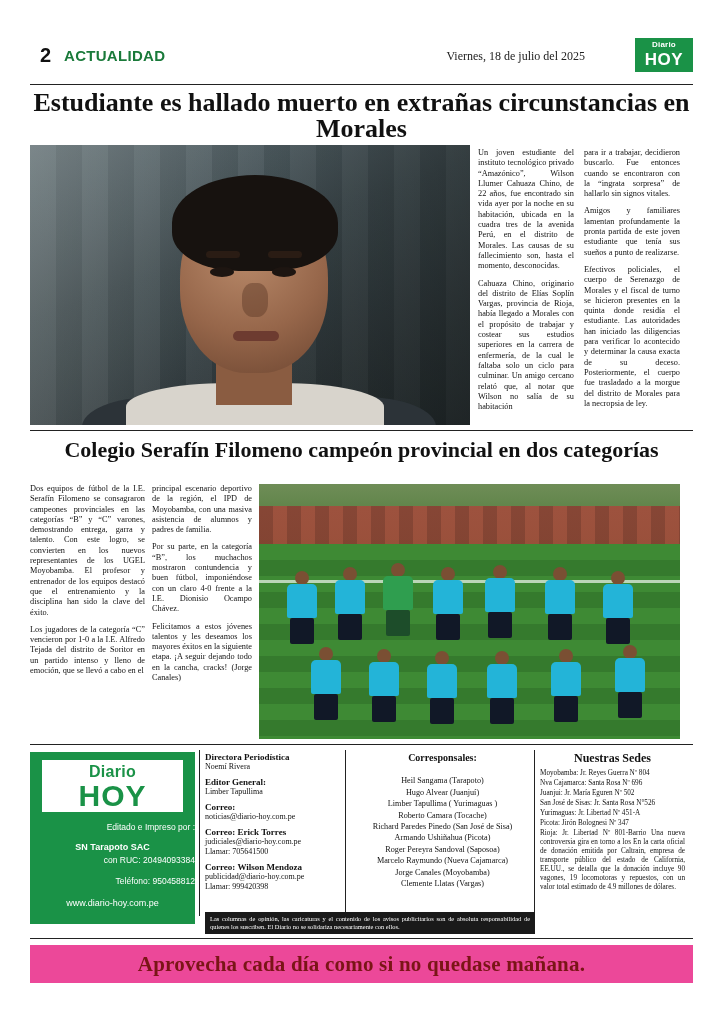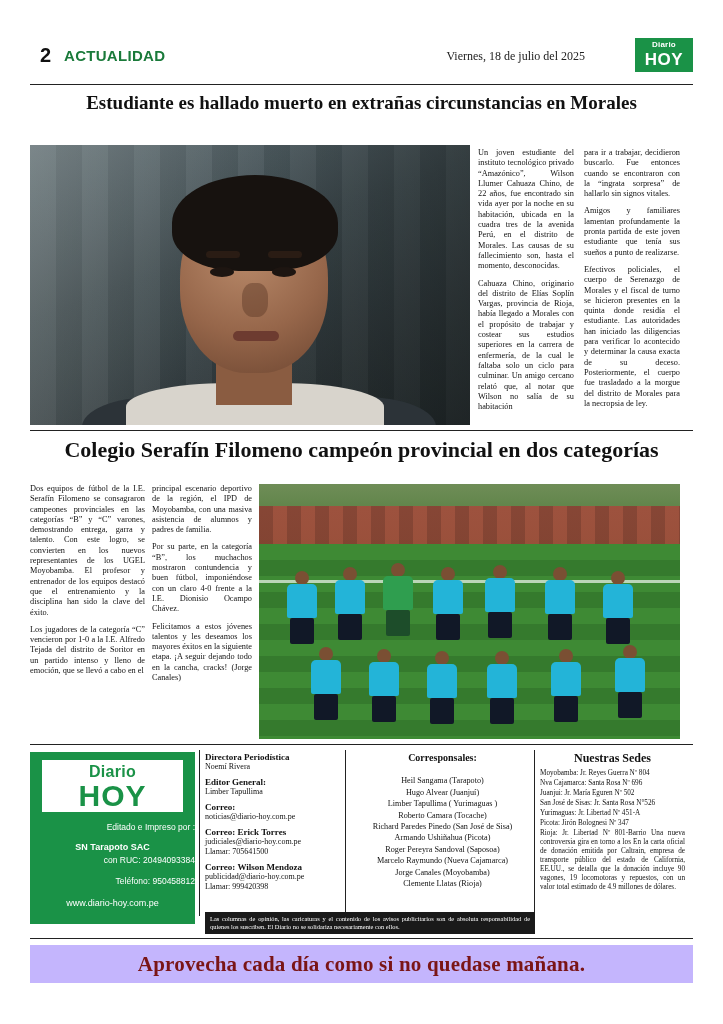--- a/index.html
+++ b/index.html
@@ -91,21 +91,21 @@
     position: absolute;
     left: 30px;
     right: 30px;
     text-align: center;
     font-family: "Liberation Serif", serif;
     font-weight: bold;
     color: #111;
   }
   #hl1 {
     top: 90px;
-    font-size: 19px;
+    font-size: 26px;
     line-height: 26px;
   }
   #hl2 {
     top: 438px;
     font-size: 22px;
     line-height: 24px;
   }
 
   
   .photo1 {
@@ -399,21 +399,21 @@
     padding: 3px 5px;
     box-sizing: border-box;
   }
 
   .banner {
     position: absolute;
     left: 30px;
     top: 945px;
     width: 663px;
     height: 38px;
-    background: #c4b5fd;
+    background: #ec4899;
     color: #7a1516;
     text-align: center;
     font-family: "Liberation Serif", serif;
     font-weight: bold;
     font-size: 21px;
     line-height: 38px;
     letter-spacing: .2px;
   }
   .rule-foot {
     position: absolute;
@@ -592,21 +592,21 @@
     <div class="ct">Corresponsales:</div>
     <div>Heil Sangama (Tarapoto)</div>
     <div>Hugo Alvear (Juanjuí)</div>
     <div>Limber Tapullima ( Yurimaguas )</div>
     <div>Roberto Camara (Tocache)</div>
     <div>Richard Paredes Pinedo (San José de Sisa)</div>
     <div>Armando Ushiñahua (Picota)</div>
     <div>Roger Pereyra Sandoval (Saposoa)</div>
     <div>Marcelo Raymundo (Nueva Cajamarca)</div>
     <div>Jorge Canales (Moyobamba)</div>
-    <div>Clemente Llatas (Rioja)</div>
+    <div>Clemente Llatas (Vargas)</div>
   </div>
 
   <div class="vsep" id="vs3"></div>
 
   <div class="sedes">
     <div class="st">Nuestras Sedes</div>
     <div class="sl">Moyobamba: Jr. Reyes Guerra Nº 804</div>
     <div class="sl">Nva Cajamarca: Santa Rosa Nº 696</div>
     <div class="sl">Juanjui: Jr. María Eguren Nº 502</div>
     <div class="sl">San José de Sisas: Jr. Santa Rosa N°526</div>

